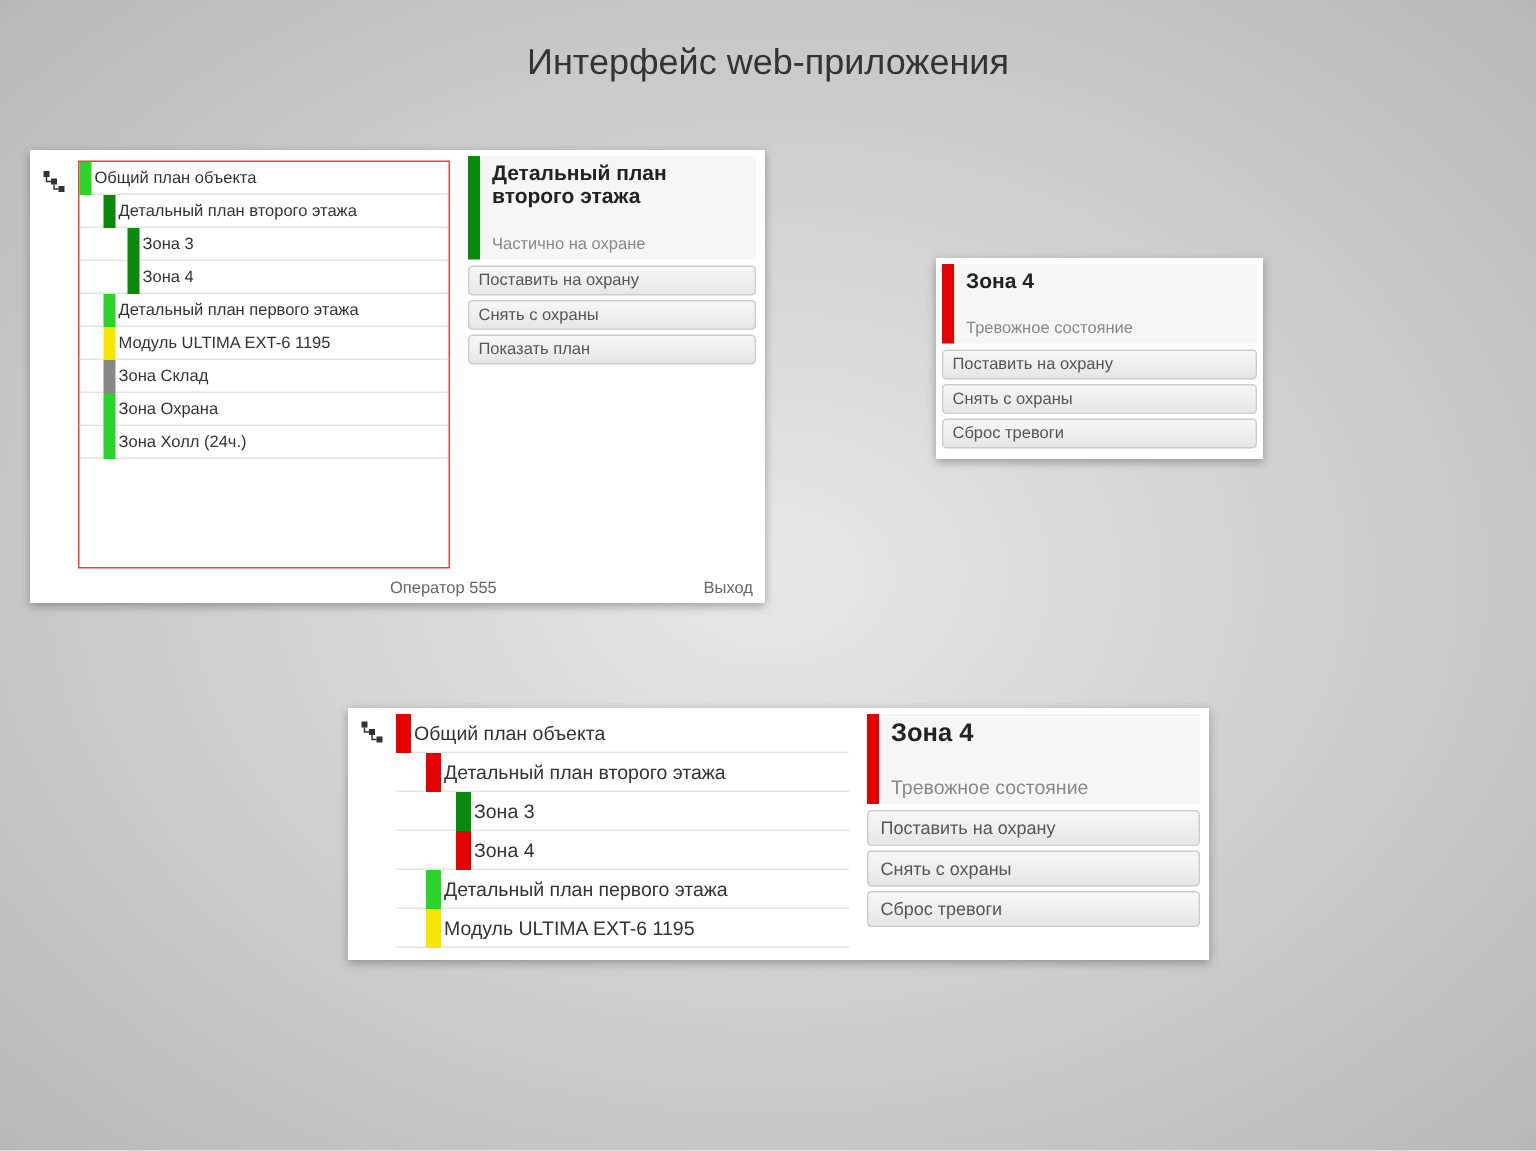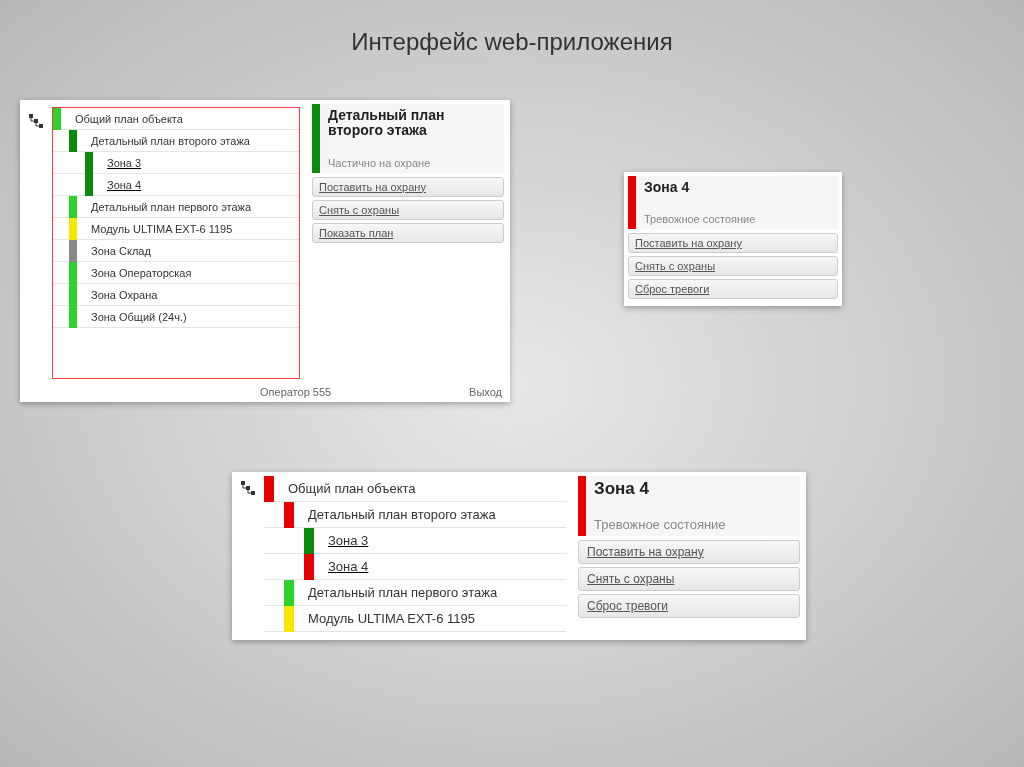--- a/index.html
+++ b/index.html
@@ -48,26 +48,26 @@
   .tree-item {
     height: 22px;
     display: flex;
     align-items: center;
     border-bottom: 1px solid #e4e4e4;
   }
   .tree-item .bar {
     width: 8px; height: 22px;
   }
   .tree-item .lbl {
-    padding-left: 14px;
+    padding-left: 2px;
     color: #333;
   }
   .lvl0 { padding-left: 0; }
   .lvl1 { padding-left: 16px; }
-  .lvl2 { padding-left: 32px; text-decoration: underline; }
+  .lvl2 { padding-left: 32px; }
   .c-green  { background: #2bd42b; }
   .c-dgreen { background: #0a8a0a; }
   .c-red    { background: #e60000; }
   .c-yellow { background: #f7e600; }
   .c-grey   { background: #888; }
 
   .panel1 .detail {
     position: absolute;
     top: 4px; left: 292px;
     width: 192px;
@@ -83,21 +83,20 @@
   .btn {
     display: block;
     background: linear-gradient(#f7f7f7,#e6e6e6);
     border: 1px solid #ccc;
     border-radius: 3px;
     padding: 3px 6px;
     margin: 3px 0;
     font-size: 11px;
     color: #555;
     cursor: pointer;
-    text-decoration: underline;
   }
   .panel1-footer {
     position: absolute;
     bottom: 4px; left: 0; right: 0;
     font-size: 11px;
     color: #666;
   }
   .panel1-footer .op { position: absolute; left: 240px; bottom: 0; }
   .panel1-footer .ex { position: absolute; right: 8px; bottom: 0; }
 
@@ -189,29 +188,25 @@
           <div class="tree-item lvl1">
             <span class="bar c-yellow"></span>
             <span class="lbl">Модуль ULTIMA EXT-6 1195</span>
           </div>
           <div class="tree-item lvl1">
             <span class="bar c-grey"></span>
             <span class="lbl">Зона Склад</span>
           </div>
           <div class="tree-item lvl1">
             <span class="bar c-green"></span>
-            <span class="lbl">Зона Операторская</span>
-          </div>
-          <div class="tree-item lvl1">
-            <span class="bar c-green"></span>
             <span class="lbl">Зона Охрана</span>
           </div>
           <div class="tree-item lvl1">
             <span class="bar c-green"></span>
-            <span class="lbl">Зона Общий (24ч.)</span>
+            <span class="lbl">Зона Холл (24ч.)</span>
           </div>
         </div>
     </div>
   </div>
   <div class="detail">
     <div class="detail-header">
       <div class="detail-title">Детальный план второго этажа</div>
       <div class="detail-sub">Частично на охране</div>
     </div>
     <div id="detail1-btns">

